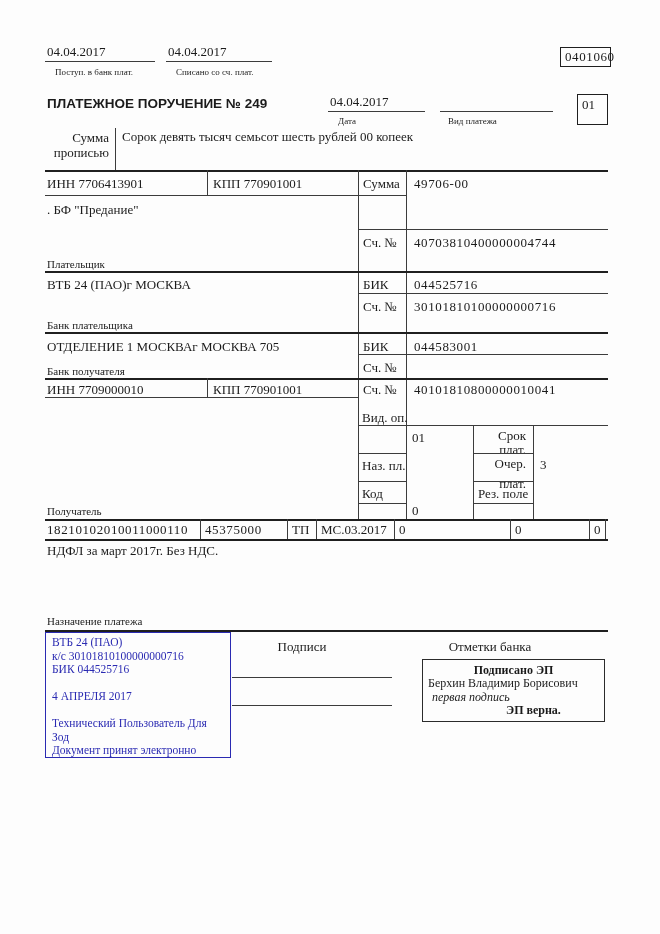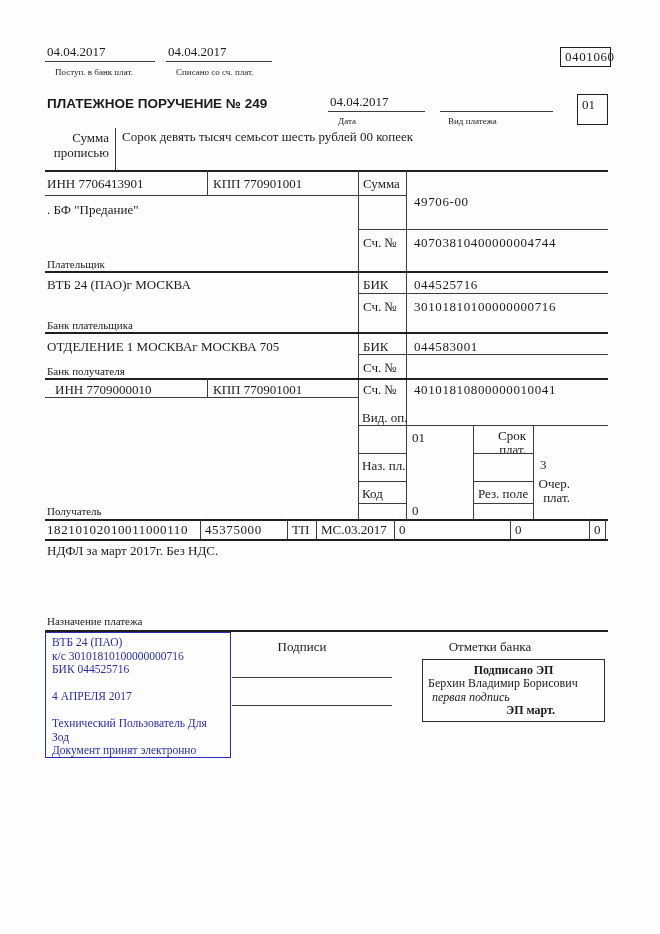--- a/index.html
+++ b/index.html
@@ -66,21 +66,21 @@
   <div class="t" style="left:122px;top:130px;">Сорок девять тысяч семьсот шесть рублей 00 копеек</div>
 
   <div class="hl k" style="left:45px;top:170px;width:563px;"></div>
   <div class="vl" style="left:358px;top:170px;height:349px;"></div>
   <div class="vl" style="left:406px;top:170px;height:349px;"></div>
 
   <div class="t" style="left:47px;top:177px;">ИНН 7706413901</div>
   <div class="vl" style="left:207px;top:170px;height:25px;"></div>
   <div class="t" style="left:213px;top:177px;">КПП 770901001</div>
   <div class="t" style="left:363px;top:177px;">Сумма</div>
-  <div class="t num" style="left:414px;top:195px;">49706-00</div>
+  <div class="t num" style="left:414px;top:177px;">49706-00</div>
   <div class="hl" style="left:45px;top:195px;width:361px;"></div>
 
   <div class="t" style="left:47px;top:203px;">. БФ "Предание"</div>
 
   <div class="hl" style="left:358px;top:229px;width:250px;"></div>
   <div class="t" style="left:363px;top:236px;">Сч. №</div>
   <div class="t num" style="left:414px;top:236px;">40703810400000004744</div>
 
   <div class="m" style="left:47px;top:258px;">Плательщик</div>
   <div class="hl k" style="left:45px;top:271px;width:563px;"></div>
@@ -96,39 +96,39 @@
 
   <div class="t" style="left:47px;top:340px;">ОТДЕЛЕНИЕ 1 МОСКВАг МОСКВА 705</div>
   <div class="t" style="left:363px;top:340px;">БИК</div>
   <div class="t num" style="left:414px;top:340px;">044583001</div>
   <div class="hl" style="left:358px;top:354px;width:250px;"></div>
   <div class="t" style="left:363px;top:361px;">Сч. №</div>
   <div class="t num" style="left:414px;top:361px;"></div>
   <div class="m" style="left:47px;top:365px;">Банк получателя</div>
   <div class="hl k" style="left:45px;top:378px;width:563px;"></div>
 
-  <div class="t" style="left:47px;top:383px;margin-left:8px;">ИНН 7709000010</div>
+  <div class="t" style="left:47px;top:383px;">ИНН 7709000010</div>
   <div class="vl" style="left:207px;top:378px;height:19px;"></div>
   <div class="t" style="left:213px;top:383px;">КПП 770901001</div>
   <div class="t" style="left:363px;top:383px;">Сч. №</div>
   <div class="t num" style="left:414px;top:383px;">40101810800000010041</div>
   <div class="hl" style="left:45px;top:397px;width:313px;"></div>
 
   <div class="hl" style="left:358px;top:425px;width:250px;"></div>
   <div class="vl" style="left:473px;top:425px;height:94px;"></div>
   <div class="vl" style="left:533px;top:425px;height:94px;"></div>
 
   <div class="t" style="left:362px;top:411px;">Вид. оп.</div>
   <div class="t" style="left:412px;top:431px;">01</div>
   <div class="t wrap2" style="left:478px;top:429px;width:48px;line-height:14px;">Срок плат.</div>
   <div class="hl" style="left:358px;top:453px;width:48px;"></div>
   <div class="hl" style="left:473px;top:453px;width:60px;"></div>
 
   <div class="t" style="left:362px;top:459px;">Наз. пл.</div>
-  <div class="t wrap2" style="left:478px;top:477px;width:48px;line-height:14px;margin-left:44px;">Очер. плат.</div>
+  <div class="t wrap2" style="left:478px;top:454px;width:48px;line-height:20px;">Очер. плат.</div>
   <div class="t" style="left:540px;top:458px;">3</div>
   <div class="hl" style="left:358px;top:481px;width:48px;"></div>
   <div class="hl" style="left:473px;top:481px;width:60px;"></div>
 
   <div class="t" style="left:362px;top:487px;">Код</div>
   <div class="t" style="left:478px;top:487px;">Рез. поле</div>
   <div class="hl" style="left:358px;top:503px;width:48px;"></div>
   <div class="hl" style="left:473px;top:503px;width:60px;"></div>
   <div class="t" style="left:412px;top:504px;">0</div>
 
@@ -171,16 +171,16 @@
   <div class="t center" style="left:222px;top:640px;width:160px;">Подписи</div>
   <div class="t center" style="left:400px;top:640px;width:180px;">Отметки банка</div>
 
   <div class="hl" style="left:232px;top:677px;width:160px;"></div>
   <div class="hl" style="left:232px;top:705px;width:160px;"></div>
 
   <div class="esign">
     <div class="e-title">Подписано ЭП</div>
     <div class="e-name">Берхин Владимир Борисович</div>
     <div class="e-note">первая подпись</div>
-    <div class="e-verdict">ЭП март.</div>
+    <div class="e-verdict">ЭП верна.</div>
   </div>
 
 </div>
 
 </body></html>

